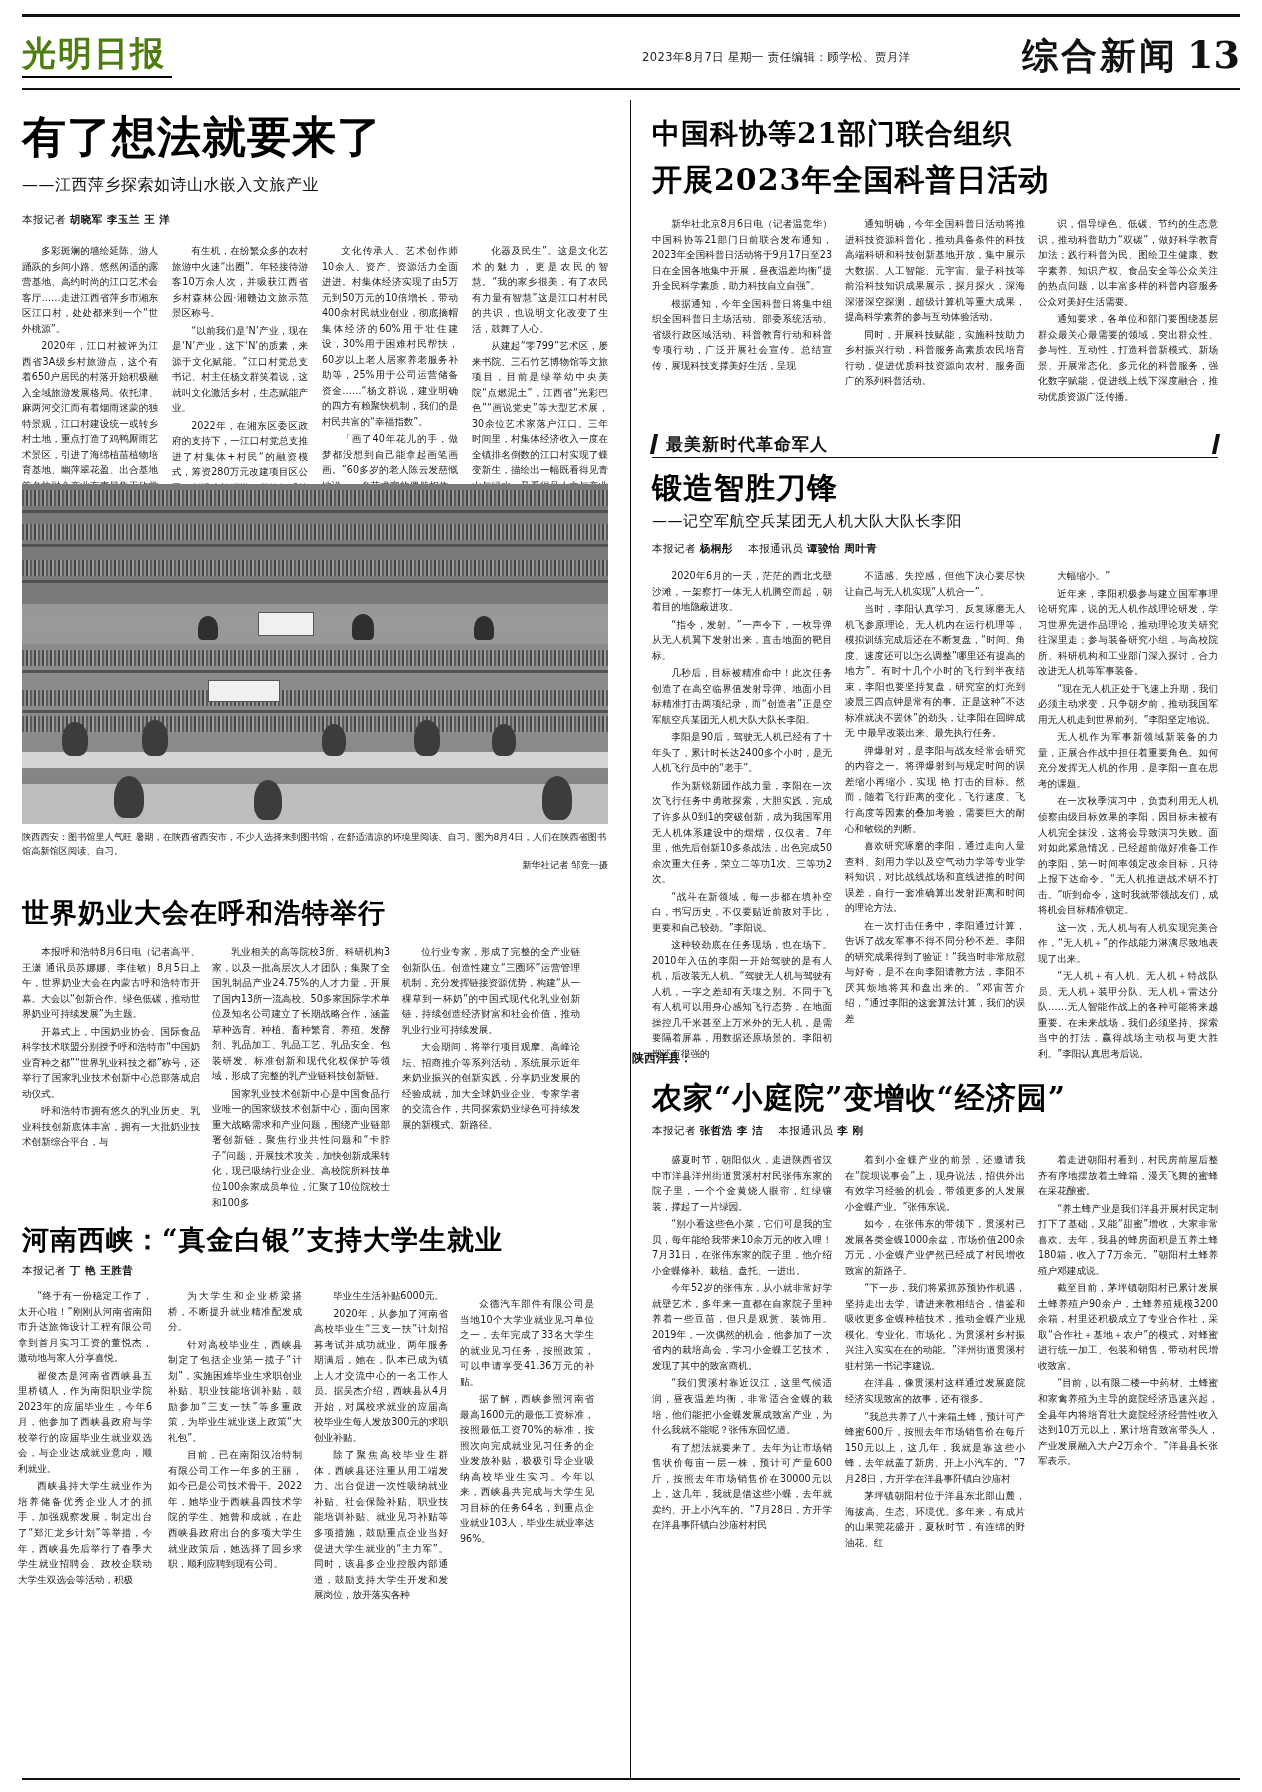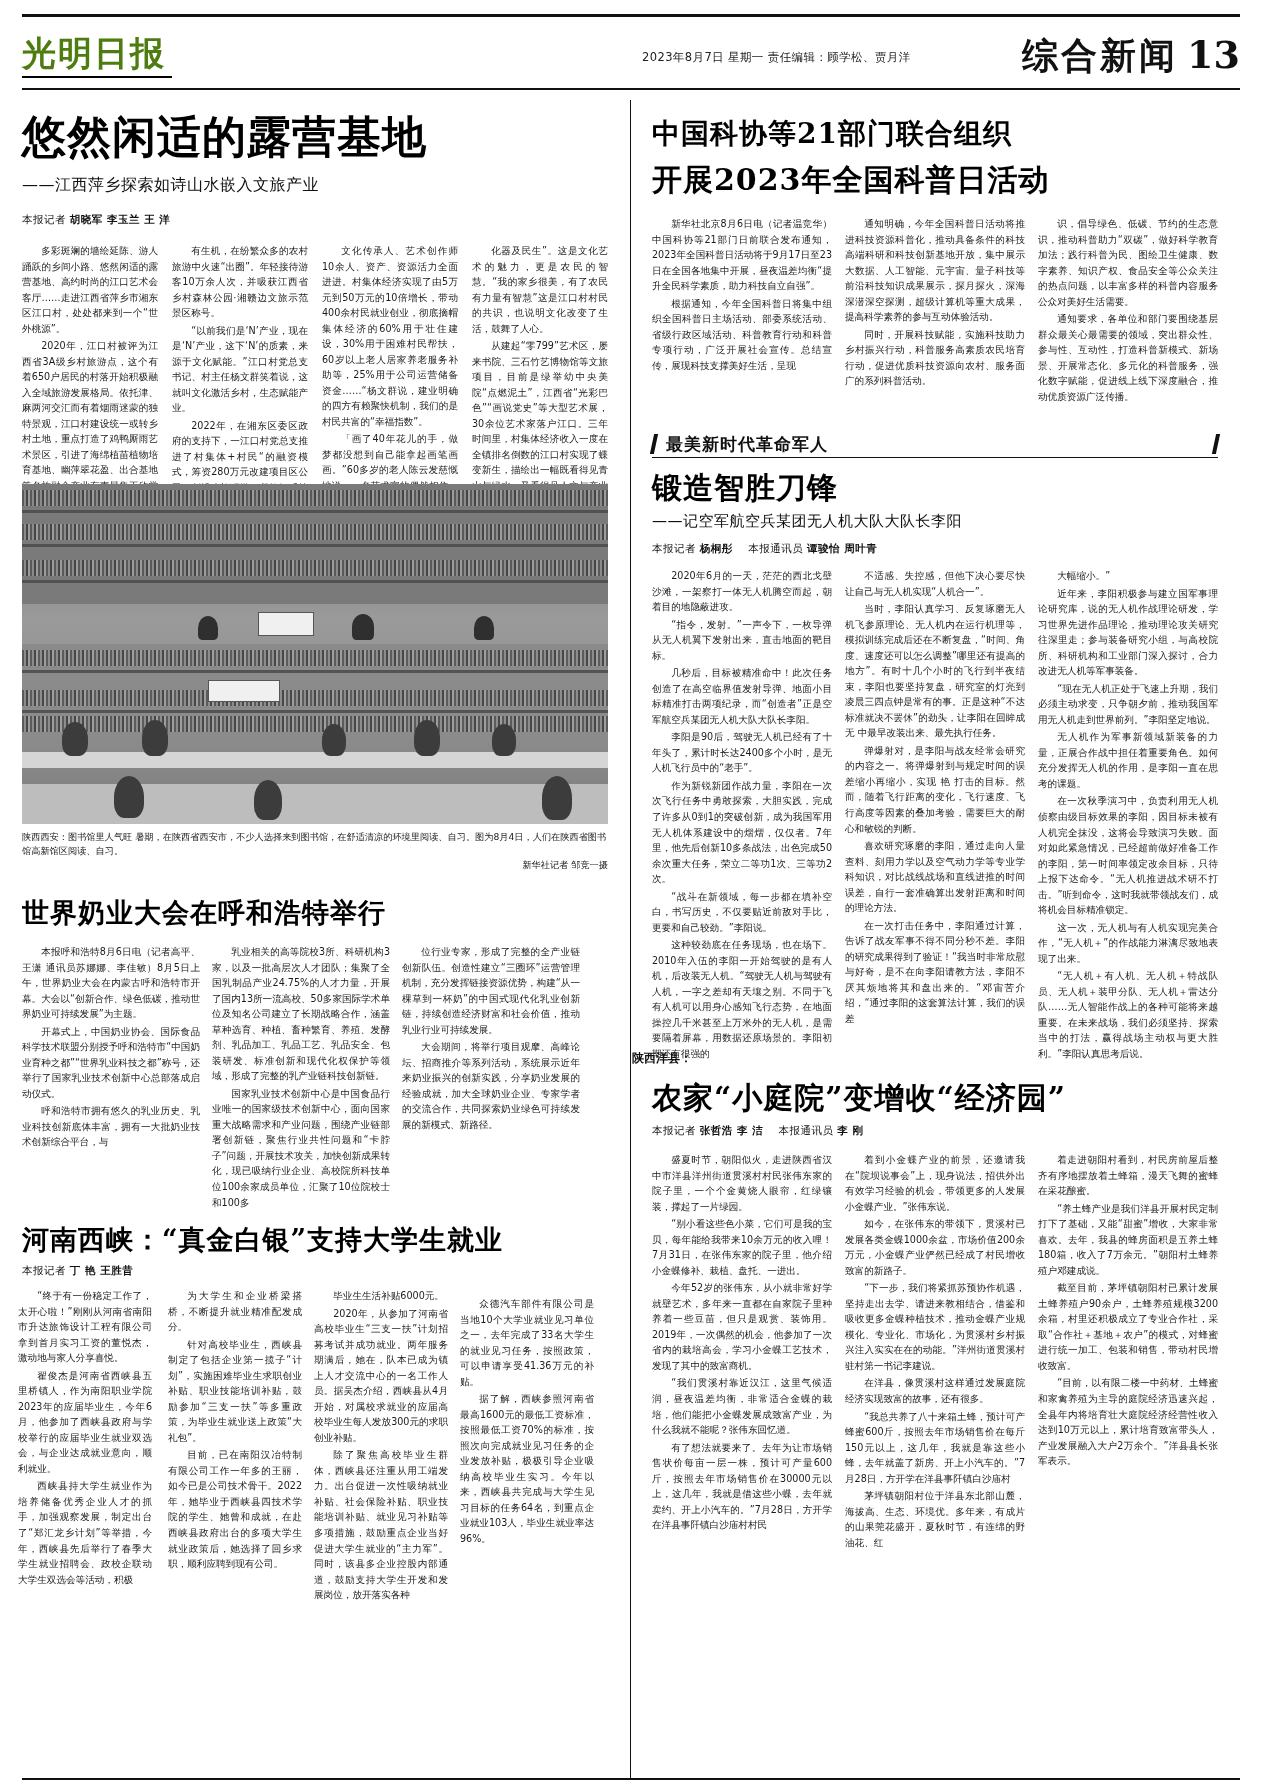--- a/index.html
+++ b/index.html
@@ -108,21 +108,21 @@
       <div class="logo-underline"></div>
     </div>
     <div class="mast-meta">2023年8月7日  星期一  责任编辑：顾学松、贾月洋</div>
     <div class="mast-section">综合新闻</div>
     <div class="mast-pageno">13</div>
   </div>
   <div class="mast-rule"></div>
 
   <div class="vrule"></div>
 
-  <div class="headline" id="a1-title">悠然闲适的露营基地</div>
+  <div class="headline" id="a1-title">有了想法就要来了</div>
   <div class="sub" id="a1-sub">——江西萍乡探索如诗山水嵌入文旅产业</div>
   <div class="byline" id="a1-byline">
     <span>本报记者</span>
     <span class="nm">胡晓军  李玉兰  王  洋</span>
   </div>
 
   <div class="col" id="a1-c1">
     <p>多彩斑斓的墙绘延陈、游人踊跃的乡间小路、悠然闲适的露营基地、高约时尚的江口艺术会客厅……走进江西省萍乡市湘东区江口村，处处都来到一个“世外桃源”。</p>
     <p>2020年，江口村被评为江西省3A级乡村旅游点，这个有着650户居民的村落开始积极融入全域旅游发展格局。依托津、麻两河交汇而有着烟雨迷蒙的独特景观，江口村建设统一或转乡村土地，重点打造了鸡鸭厮雨艺术景区，引进了海绵植苗植物培育基地、幽萍翠花盈、出合基地等名旅融合产业有声景集工欣赏·群众休闲娱乐的文化家园，让知青山水嵌入文旅产业，推动江口步步有美景、处处</p>
   </div>

